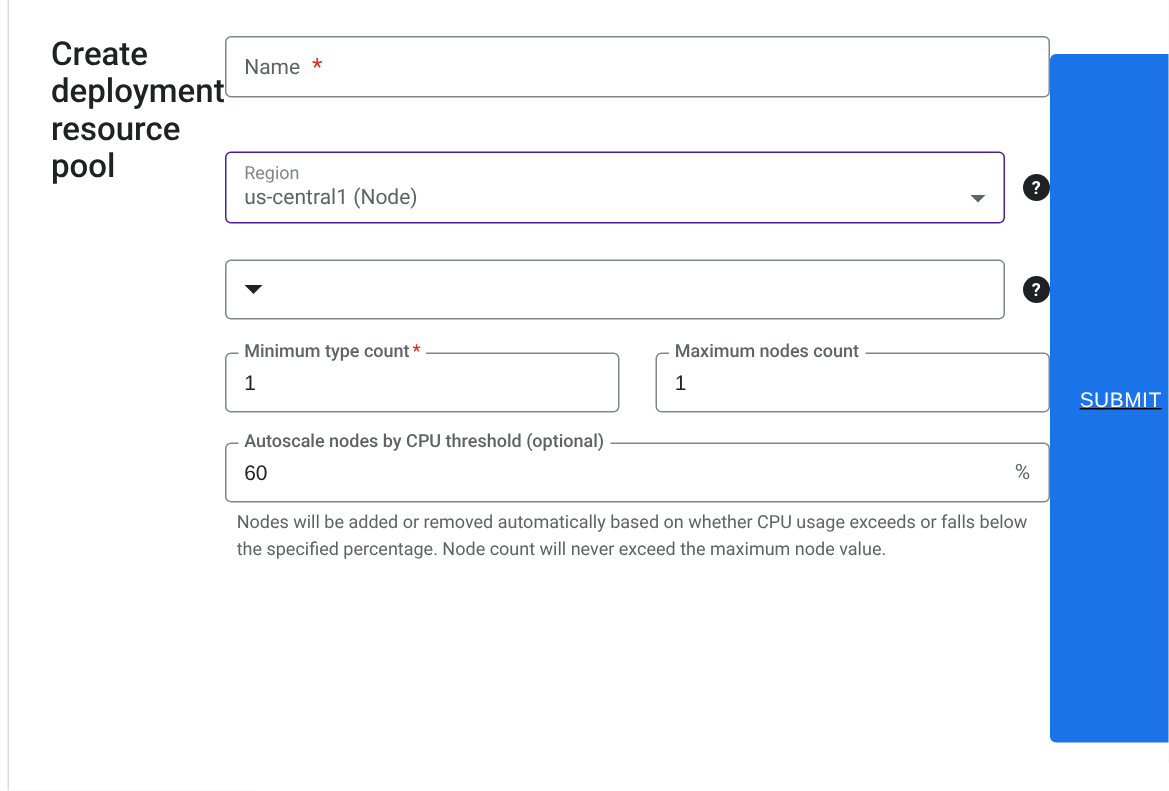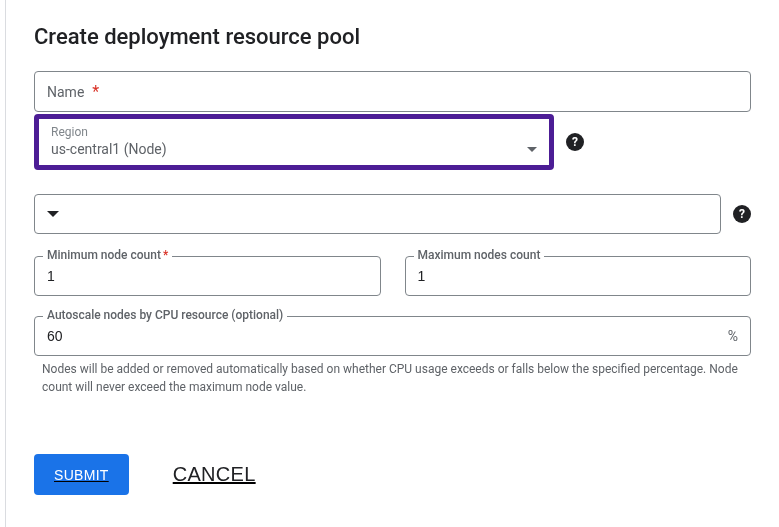--- a/index.html
+++ b/index.html
@@ -29,34 +29,34 @@
     }
     .dialog {
       position: absolute;
       left: 6px;
       top: 0;
       right: 0;
       bottom: 0;
       background: #fff;
       padding: 24px 28px;
       display: flex;
-      flex-direction: column;
+      flex-direction: row;
     }
     .dialog-title {
       font-size: 22px;
       font-weight: 500;
       color: #202124;
       margin-bottom: 22px;
     }
     .form-area {
       flex: 1;
     }
     .field {
       position: relative;
-      margin-bottom: 2px;
+      margin-bottom: 36px;
     }
     .field-border {
       border: 1px solid #80868b;
       border-radius: 4px;
       padding: 10px 12px;
       position: relative;
       display: flex;
       align-items: center;
       min-height: 40px;
       background: #fff;
@@ -89,21 +89,21 @@
       background: transparent;
       color: #202124;
     }
     .region-wrap {
       display: flex;
       align-items: center;
       gap: 12px;
       margin-bottom: 24px;
     }
     .region-field {
-      border: 5px solid #4c1d95;
+      border: 1px solid #4c1d95;
       border-radius: 4px;
       padding: 6px 12px 8px 12px;
       width: 520px;
       position: relative;
       background: #fff;
     }
     .region-label {
       font-size: 12px;
       color: #80868b;
       margin-bottom: 2px;
@@ -242,36 +242,36 @@
         <div class="field-border">
           <span class="dropdown-caret"></span>
         </div>
       </div>
       <span class="help-icon">?</span>
     </div>
 
     <div class="row-two">
       <div class="field">
         <span class="field-label-floating">
-          <span>Minimum node count</span><span class="required">*</span>
+          <span>Minimum type count</span><span class="required">*</span>
         </span>
         <div class="field-border">
           <input class="field-input" type="text" value="1" style="">
         </div>
       </div>
       <div class="field">
         <span class="field-label-floating">Maximum nodes count</span>
         <div class="field-border">
           <input class="field-input" type="text" value="1" style="">
         </div>
       </div>
     </div>
 
     <div class="field autoscale-field">
-      <span class="field-label-floating">Autoscale nodes by CPU resource (optional)</span>
+      <span class="field-label-floating">Autoscale nodes by CPU threshold (optional)</span>
       <div class="field-border">
         <input class="field-input" type="text" value="60" style="">
         <span class="suffix">%</span>
       </div>
       <div class="helper-text">Nodes will be added or removed automatically based on whether CPU usage exceeds or falls below the specified percentage. Node count will never exceed the maximum node value.</div>
     </div>
 
   </div>
 
   <div class="footer">

